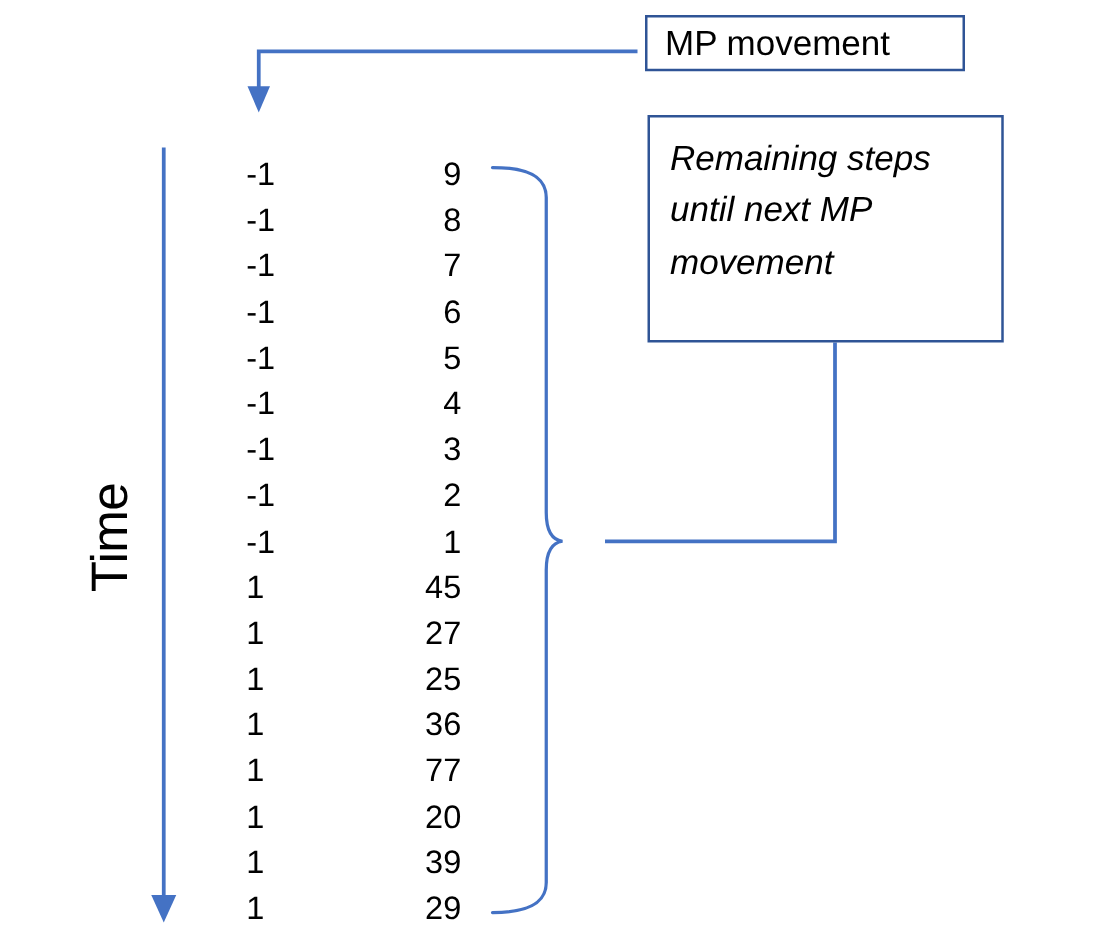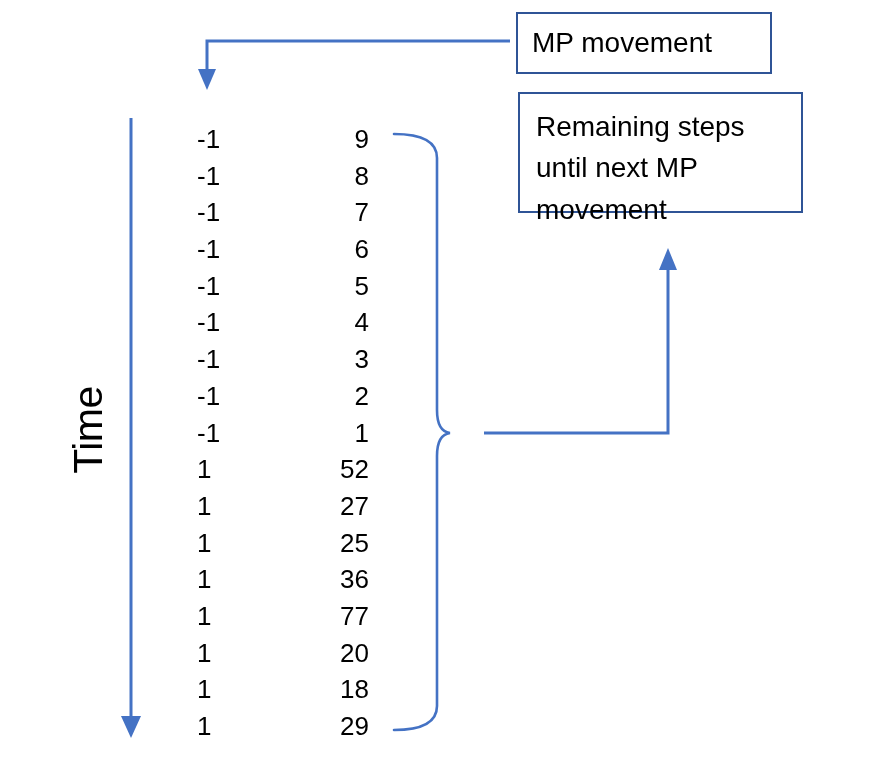--- a/index.html
+++ b/index.html
@@ -72,35 +72,36 @@
     position: absolute;
     box-sizing: border-box;
     border: 2px solid #2F5496;
     background: #ffffff;
     color: #000000;
   }
   #callout-mp-movement {
     left: 516px;
     top: 12px;
     width: 256px;
-    height: 62px;
+    height: 45px;
     padding: 0 14px;
     display: flex;
     align-items: center;
   }
   #callout-mp-movement .callout-text {
     font-size: 28px;
     line-height: 1.05;
   }
   #callout-remaining-steps {
     left: 518px;
     top: 92px;
     width: 285px;
-    height: 121px;
+    height: 182px;
     padding: 12px 16px 0 16px;
+    font-style: italic;
   }
   #callout-remaining-steps .callout-text {
     font-size: 28px;
     line-height: 1.48;
   }
 </style>
 </head>
 <body>
 
 <div id="canvas">
@@ -168,21 +169,21 @@
     <div class="data-row">
       <span class="cell-direction">-1</span>
       <span class="cell-steps">2</span>
     </div>
     <div class="data-row">
       <span class="cell-direction">-1</span>
       <span class="cell-steps">1</span>
     </div>
     <div class="data-row">
       <span class="cell-direction">1</span>
-      <span class="cell-steps">52</span>
+      <span class="cell-steps">45</span>
     </div>
     <div class="data-row">
       <span class="cell-direction">1</span>
       <span class="cell-steps">27</span>
     </div>
     <div class="data-row">
       <span class="cell-direction">1</span>
       <span class="cell-steps">25</span>
     </div>
     <div class="data-row">
@@ -192,21 +193,21 @@
     <div class="data-row">
       <span class="cell-direction">1</span>
       <span class="cell-steps">77</span>
     </div>
     <div class="data-row">
       <span class="cell-direction">1</span>
       <span class="cell-steps">20</span>
     </div>
     <div class="data-row">
       <span class="cell-direction">1</span>
-      <span class="cell-steps">18</span>
+      <span class="cell-steps">39</span>
     </div>
     <div class="data-row">
       <span class="cell-direction">1</span>
       <span class="cell-steps">29</span>
     </div>
   </div>
 
   <div class="callout" id="callout-mp-movement">
     <span class="callout-text">MP movement</span>
   </div>

